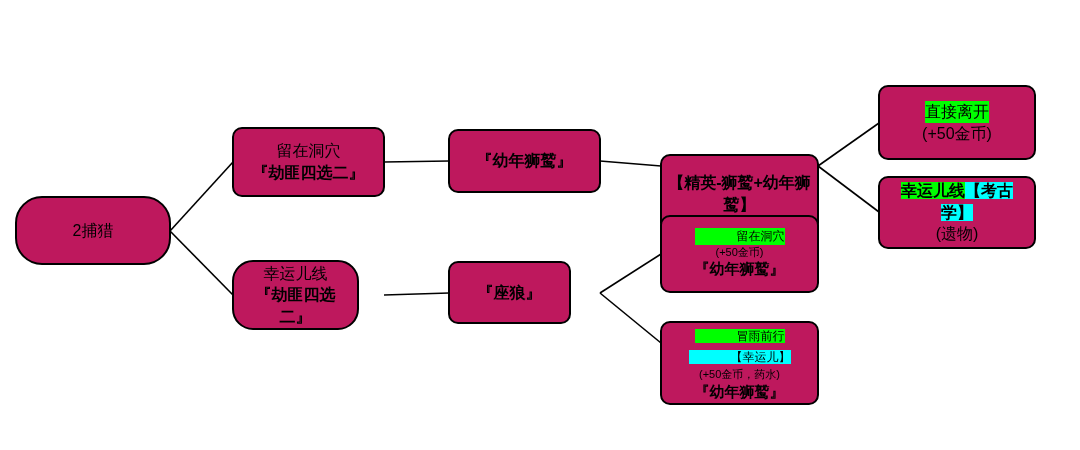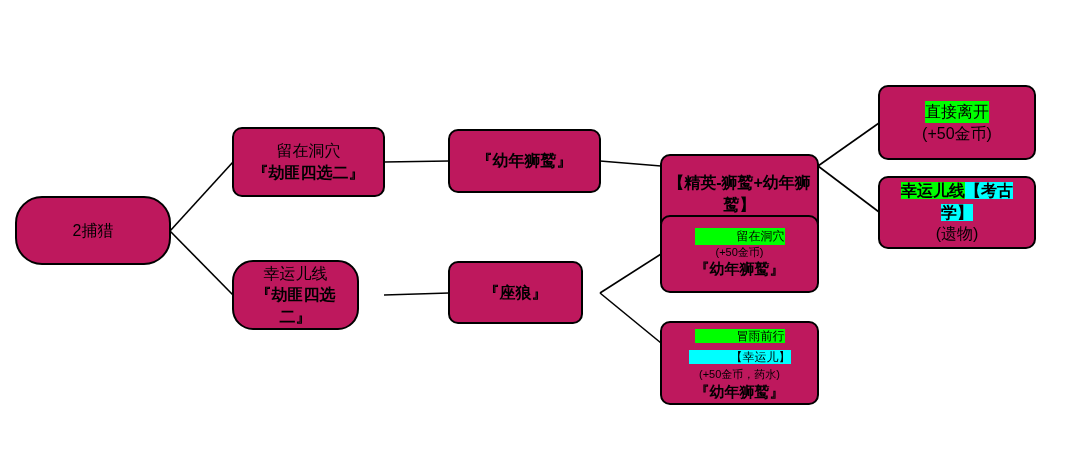--- a/index.html
+++ b/index.html
@@ -47,21 +47,21 @@
   .t-xs   { font-size: 11px; }
   .t-result { font-size: 15px; font-weight: bold; }
   .hl-green { background: var(--hl-green, #00ff00); }
   .hl-cyan  { background: var(--hl-cyan, #00ffff); }
 
   
   #node-hunt          { left: 15px;  top: 196px; width: 156px; height: 69px; border-radius: 27px; }
   #node-archaeology   { left: 232px; top: 127px; width: 153px; height: 70px; }
   #node-lucky         { left: 232px; top: 260px; width: 127px; height: 70px; border-radius: 21px; }
   #node-young-griffin { left: 448px; top: 129px; width: 153px; height: 64px; }
-  #node-warg          { left: 448px; top: 261px; width: 135px; height: 63px; }
+  #node-warg          { left: 448px; top: 261px; width: 123px; height: 63px; }
   #node-elite         { left: 660px; top: 126px; width: 159px; height: 79px; margin-top: 28px; }
   #node-leave         { left: 878px; top: 85px;  width: 158px; height: 75px; }
   #node-decode        { left: 878px; top: 176px; width: 158px; height: 73px; }
   #node-stay          { left: 660px; top: 215px; width: 159px; height: 78px; }
   #node-rain          { left: 660px; top: 301px; width: 159px; height: 84px; margin-top: 20px; }
 </style>
 </head>
 <body>
 
 <div class="canvas">

